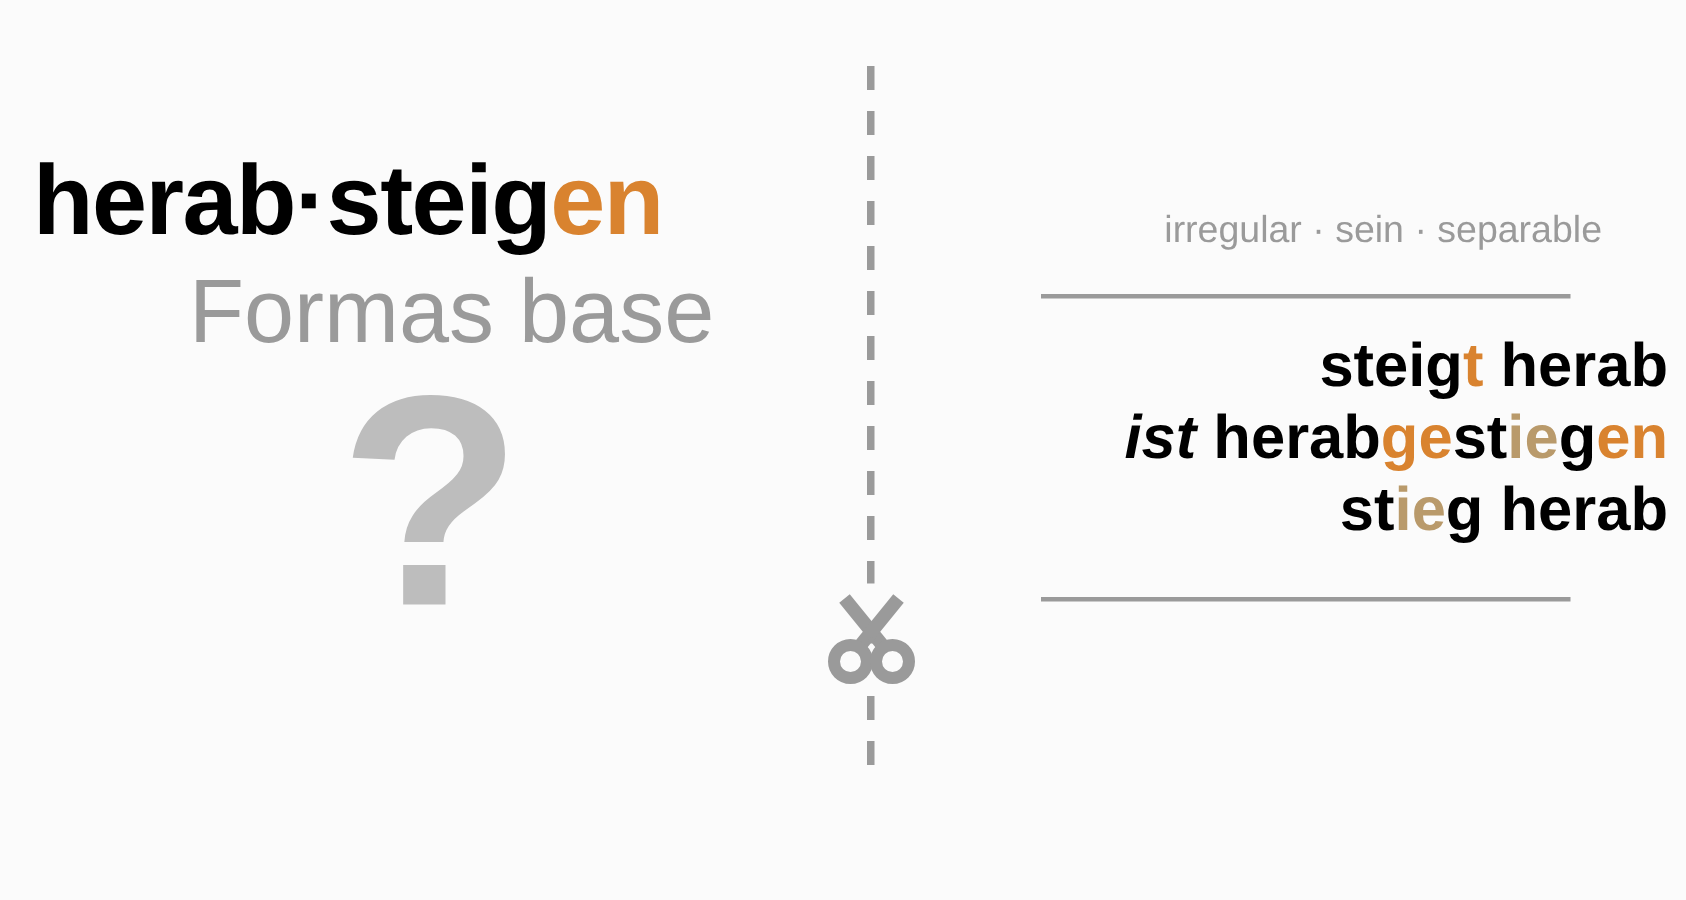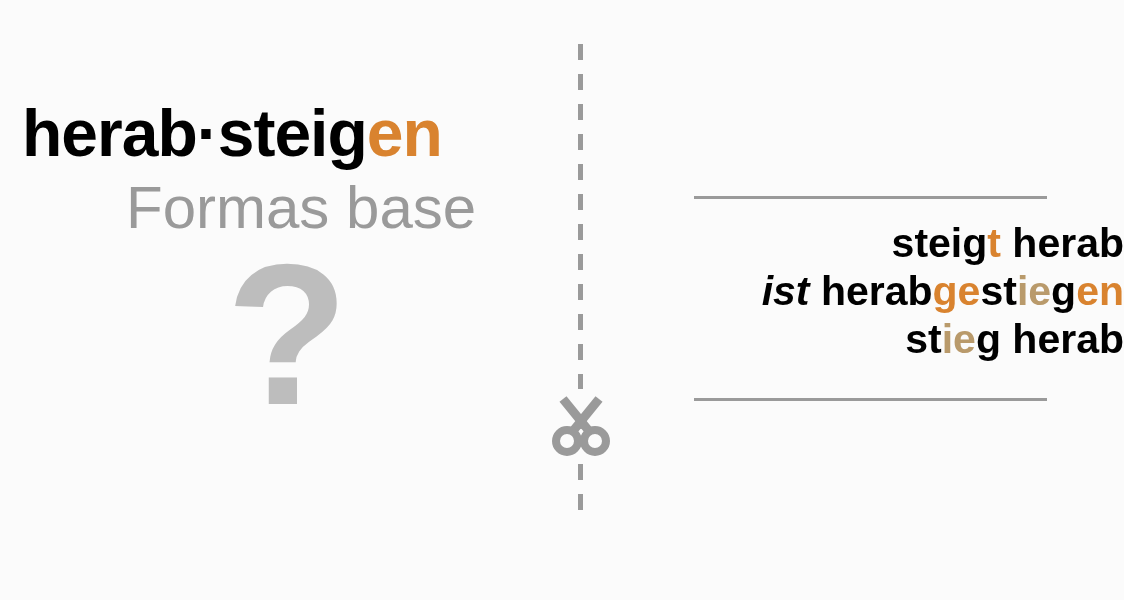--- a/index.html
+++ b/index.html
@@ -124,20 +124,21 @@
   }
   .rule-top    { top: 196px; }
   .rule-bottom { top: 398px; }
 
   .forms {
     position: absolute;
     left: 0;
     top: 219px;
     width: 500px;
     text-align: right;
+    padding-right: 12px;
     box-sizing: border-box;
   }
   .form-line {
     font-size: 41px;
     font-weight: bold;
     line-height: 48px;
     color: #000000;
     white-space: nowrap;
   }
   .form-line .hl  { color: #d9832f; }
@@ -187,20 +188,21 @@
         <line x1="52" y1="10" x2="26" y2="42"></line>
       </g>
       <circle cx="20" cy="52" r="11" fill="none" stroke="#9a9a9a" stroke-width="8"></circle>
       <circle cx="48" cy="52" r="11" fill="none" stroke="#9a9a9a" stroke-width="8"></circle>
       <circle cx="34" cy="38" r="2" fill="#9a9a9a"></circle>
     </svg>
   </div>
 
   <div class="right-panel">
 
+    <div class="attributes">irregular · sein · separable</div>
 
     <div class="rule rule-top"></div>
 
     <div class="forms">
 
       <div class="form-line">
         <span>steig</span><span class="hl">t</span><span> herab</span>
       </div>
 
       <div class="form-line">

